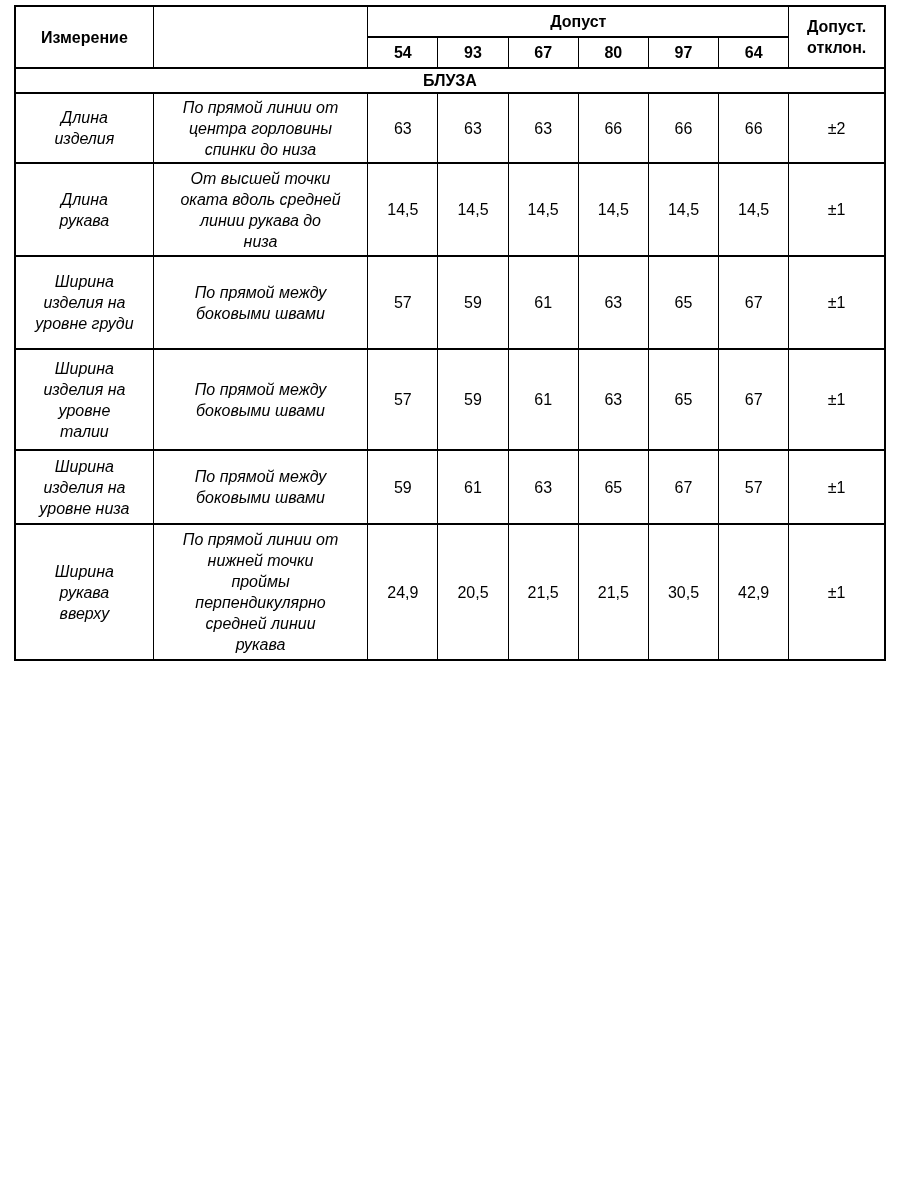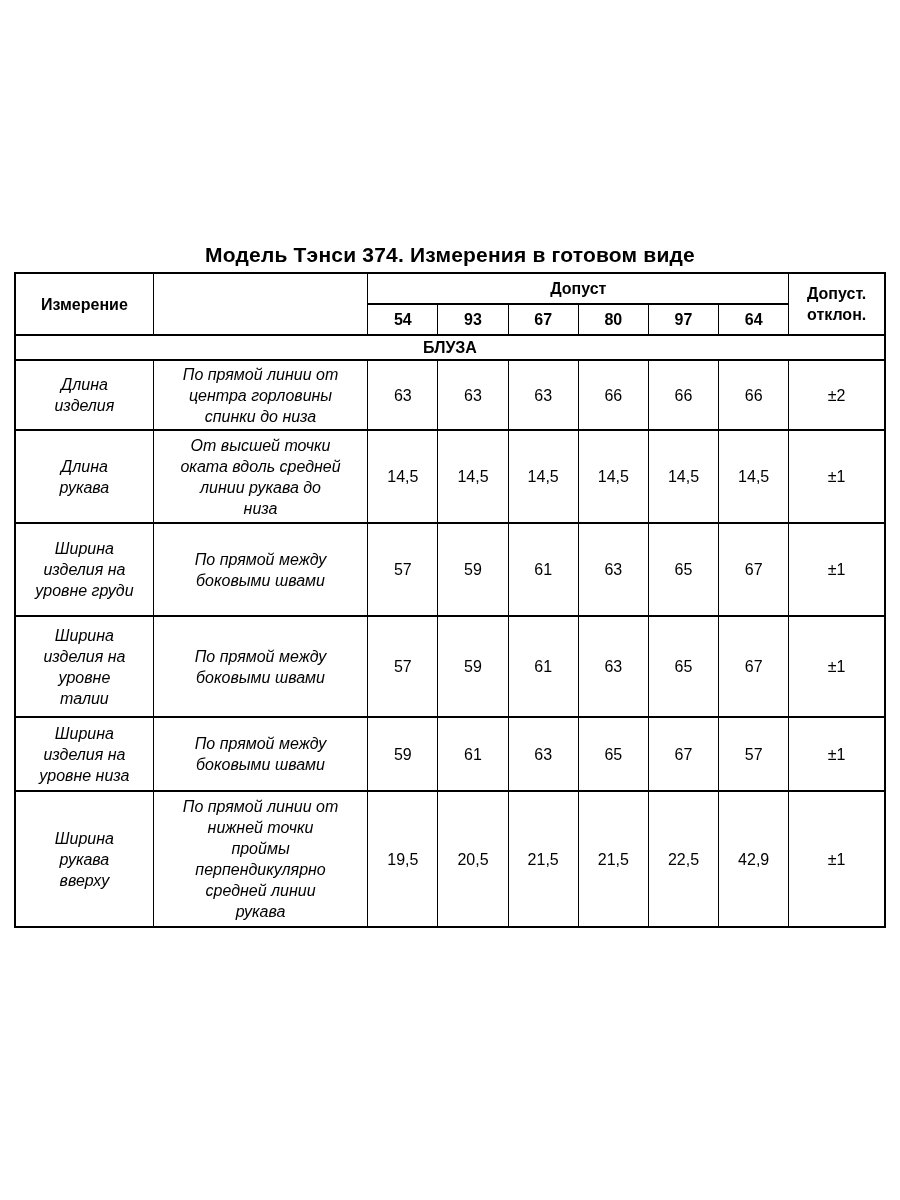--- a/index.html
+++ b/index.html
@@ -56,21 +56,20 @@
   tr.r1 { height: 93px; }
   tr.r2 { height: 93px; }
   tr.r3 { height: 101px; }
   tr.r4 { height: 74px; }
   tr.r5 { height: 136px; }
 </style>
 </head>
 <body>
 
 <div class="page">
-  <div class="title">Модель Тэнси 374. Измерения в готовом виде</div>
 
   <table class="meas">
     <colgroup>
       <col style="width:138px">
       <col style="width:214px">
       <col style="width:70px">
         <col style="width:70px">
         <col style="width:70px">
       <col style="width:70px">
         <col style="width:70px">
@@ -177,23 +176,23 @@
       <tr class="r5">
         <td class="name-cell pre">Ширина
 рукава
 вверху</td>
         <td class="method-cell pre">По прямой линии от
 нижней точки
 проймы
 перпендикулярно
 средней линии
 рукава</td>
-        <td class="val-cell">19,5</td>
+        <td class="val-cell">24,9</td>
         <td class="val-cell">20,5</td>
         <td class="val-cell">21,5</td>
         <td class="val-cell">21,5</td>
-        <td class="val-cell">22,5</td>
+        <td class="val-cell">30,5</td>
         <td class="val-cell">42,9</td>
         <td class="tol-cell">±1</td>
       </tr>
     </tbody>
   </table>
 </div>
 
 </body></html>

